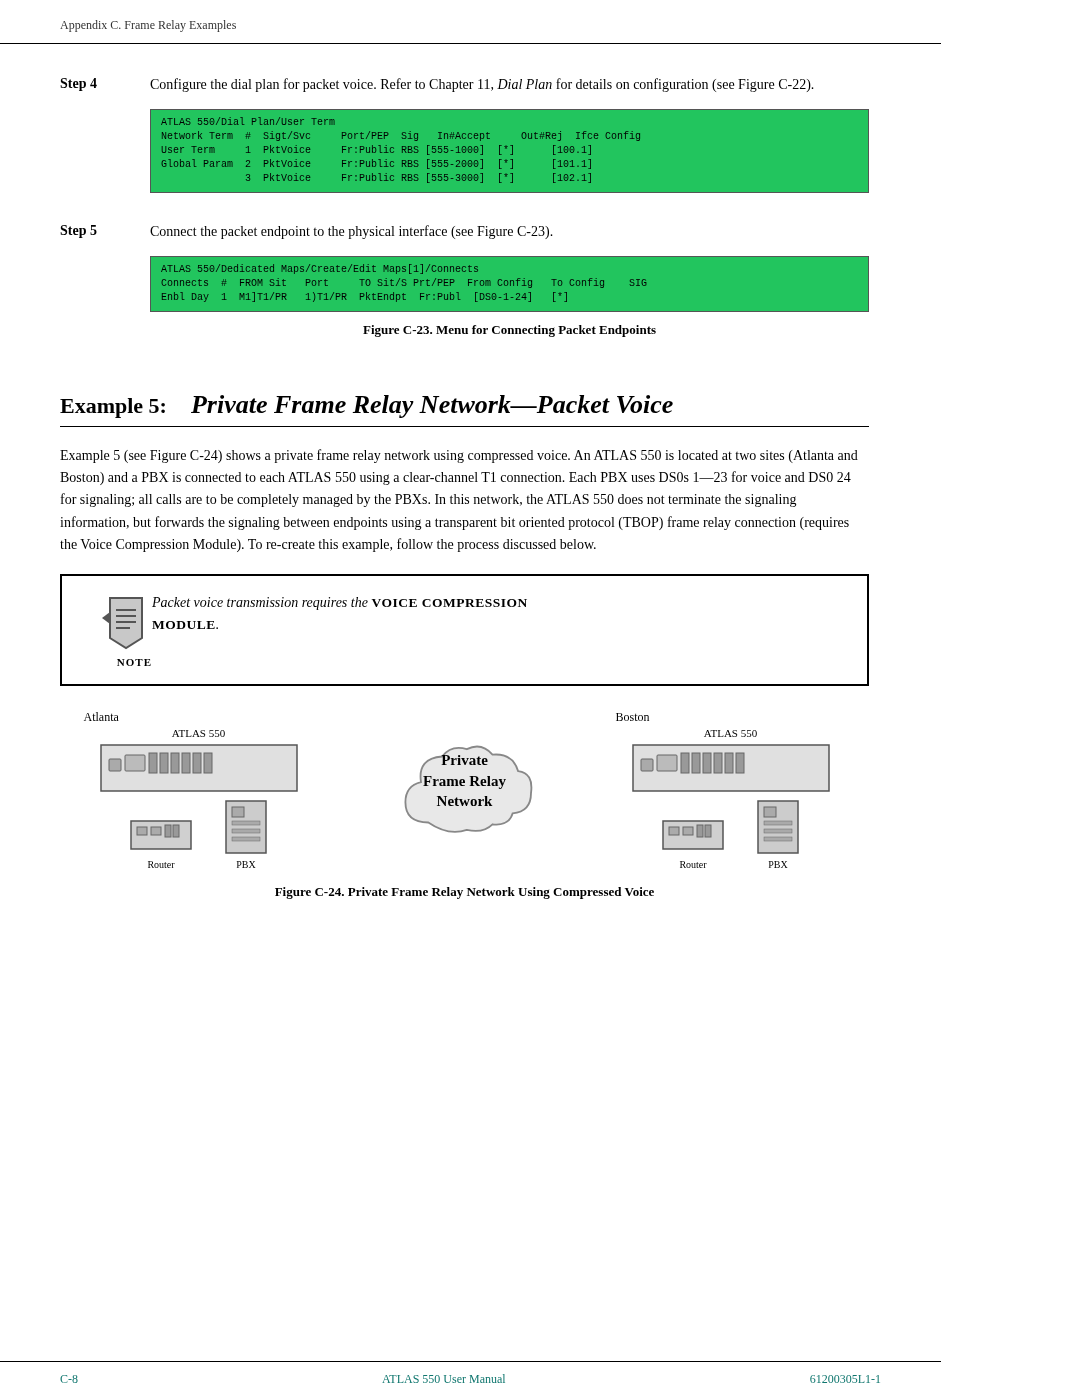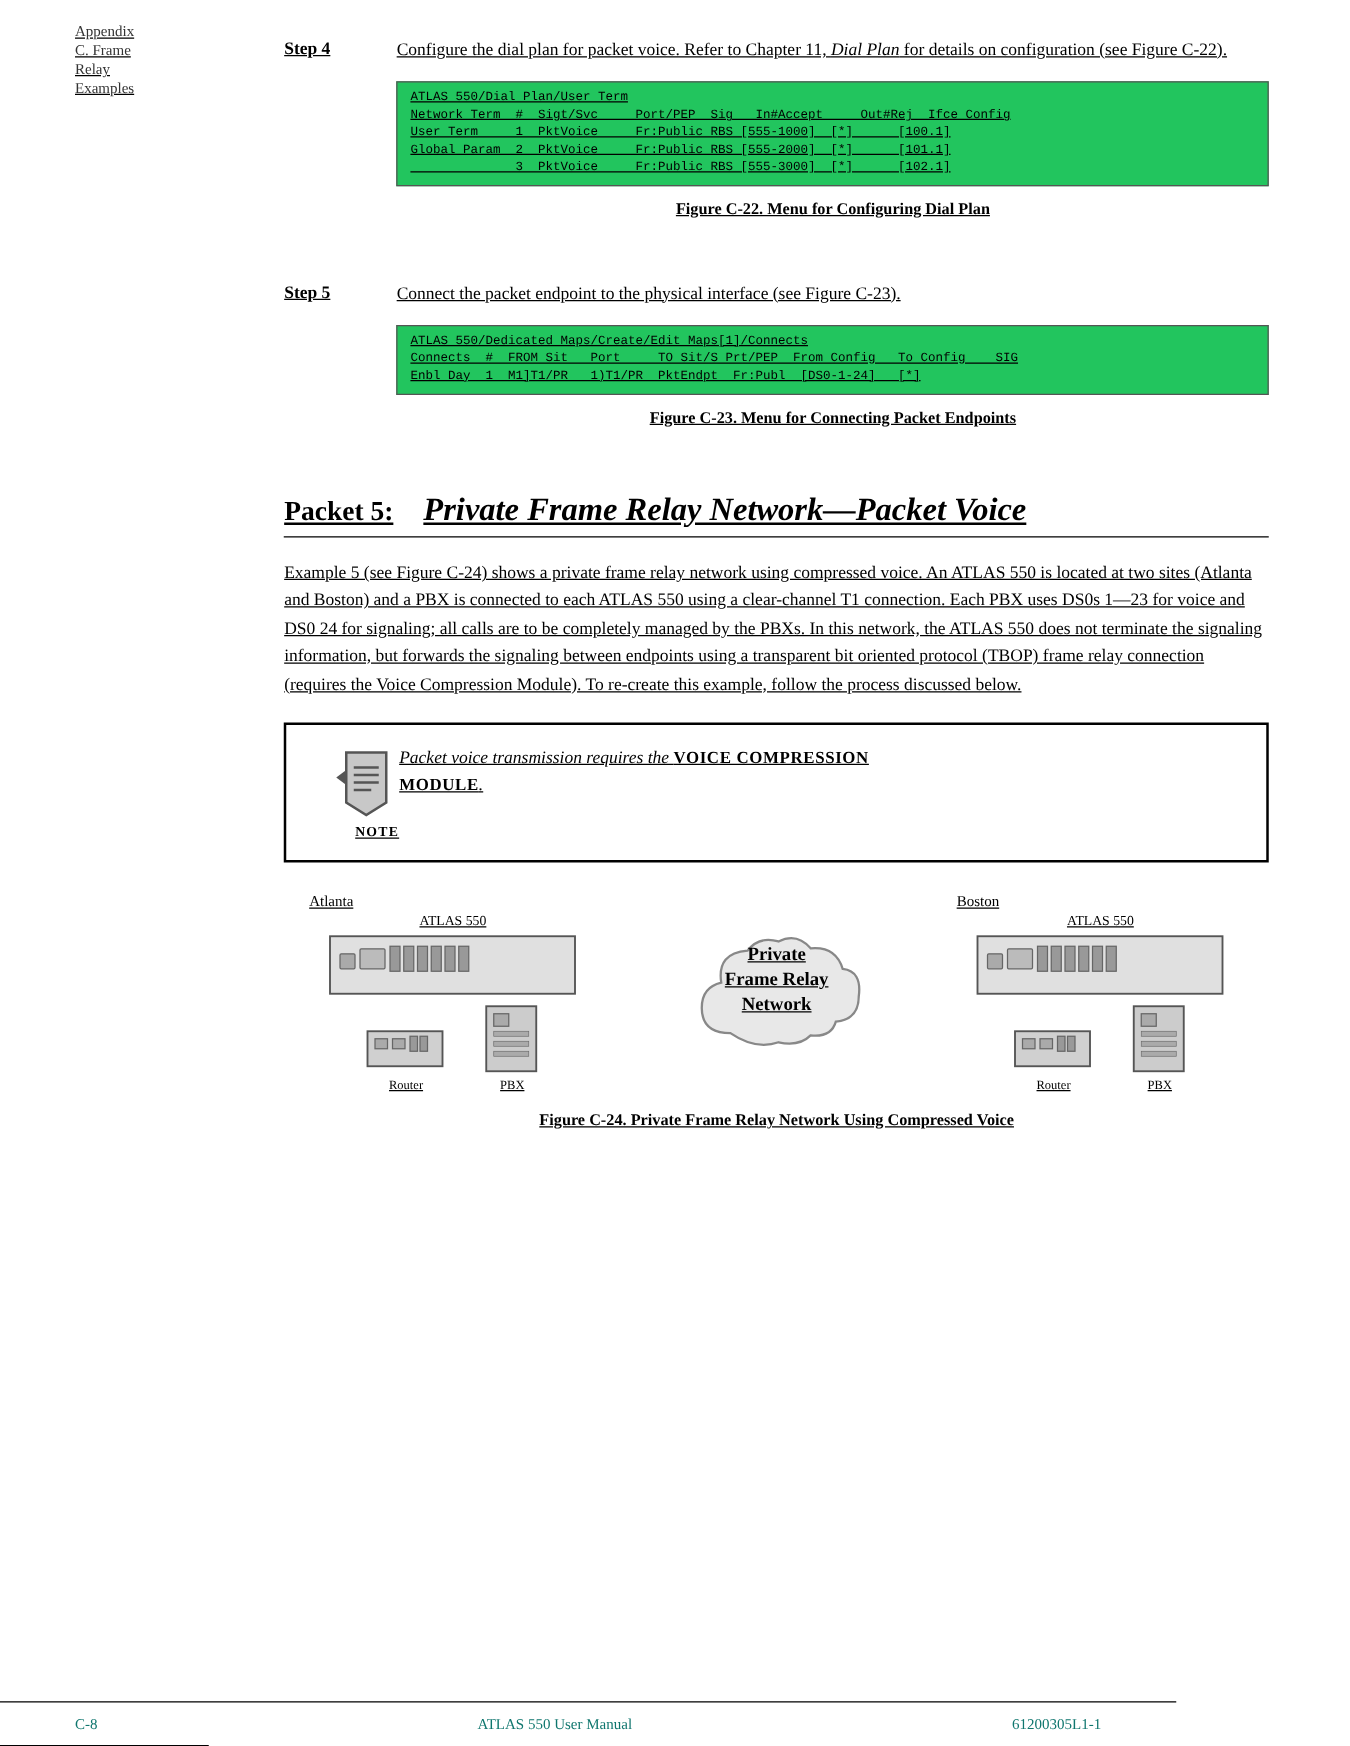--- a/index.html
+++ b/index.html
@@ -11,22 +11,21 @@
       width: 1080px;
       min-height: 1397px;
       position: relative;
     }
     .page {
       width: 941px;
       min-height: 1397px;
       padding: 0;
       position: relative;
       display: flex;
-      flex-direction: row;
-      text-decoration: underline;
+      flex-direction: column;
     }
     
     .page-header {
       padding: 18px 60px 10px 60px;
       border-bottom: 1.5px solid #000;
       font-size: 12px;
       color: #333;
     }
     
     .page-footer {
@@ -211,41 +210,38 @@
 
     <div class="step-row">
       <div class="step-label">Step 4</div>
       <div class="step-content">
         <span>Configure the dial plan for packet voice. Refer to Chapter 11, <em>Dial Plan</em> for details on configuration (see Figure C-22).</span>
         <div class="terminal-box">ATLAS 550/Dial Plan/User Term
 Network Term  #  Sigt/Svc     Port/PEP  Sig   In#Accept     Out#Rej  Ifce Config
 User Term     1  PktVoice     Fr:Public RBS [555-1000]  [*]      [100.1]
 Global Param  2  PktVoice     Fr:Public RBS [555-2000]  [*]      [101.1]
               3  PktVoice     Fr:Public RBS [555-3000]  [*]      [102.1]</div>
-        <div class="figure-caption">
-          <strong>Figure C-22. Menu for Configuring Dial Plan</strong>
-        </div>
       </div>
     </div>
 
     <div class="step-row">
       <div class="step-label">Step 5</div>
       <div class="step-content">
         <span>Connect the packet endpoint to the physical interface (see Figure C-23).</span>
         <div class="terminal-box">ATLAS 550/Dedicated Maps/Create/Edit Maps[1]/Connects
 Connects  #  FROM Sit   Port     TO Sit/S Prt/PEP  From Config   To Config    SIG
 Enbl Day  1  M1]T1/PR   1)T1/PR  PktEndpt  Fr:Publ  [DS0-1-24]   [*]</div>
         <div class="figure-caption">
           <strong>Figure C-23. Menu for Connecting Packet Endpoints</strong>
         </div>
       </div>
     </div>
 
     <div class="example-heading">
-      <span class="example-label">Packet 5:</span>
+      <span class="example-label">Example 5:</span>
       <span class="example-title">Private Frame Relay Network—Packet Voice</span>
     </div>
 
     <p class="body-para">Example 5 (see Figure C-24) shows a private frame relay network using compressed voice. An ATLAS 550 is located at two sites (Atlanta and Boston) and a PBX is connected to each ATLAS 550 using a clear-channel T1 connection. Each PBX uses DS0s 1—23 for voice and DS0 24 for signaling; all calls are to be completely managed by the PBXs. In this network, the ATLAS 550 does not terminate the signaling information, but forwards the signaling between endpoints using a transparent bit oriented protocol (TBOP) frame relay connection (requires the Voice Compression Module). To re-create this example, follow the process discussed below.</p>
 
     <div class="note-box">
       <div class="note-icon-area">
 
         <svg class="note-icon-svg" viewBox="0 0 52 60" xmlns="http://www.w3.org/2000/svg">
 

